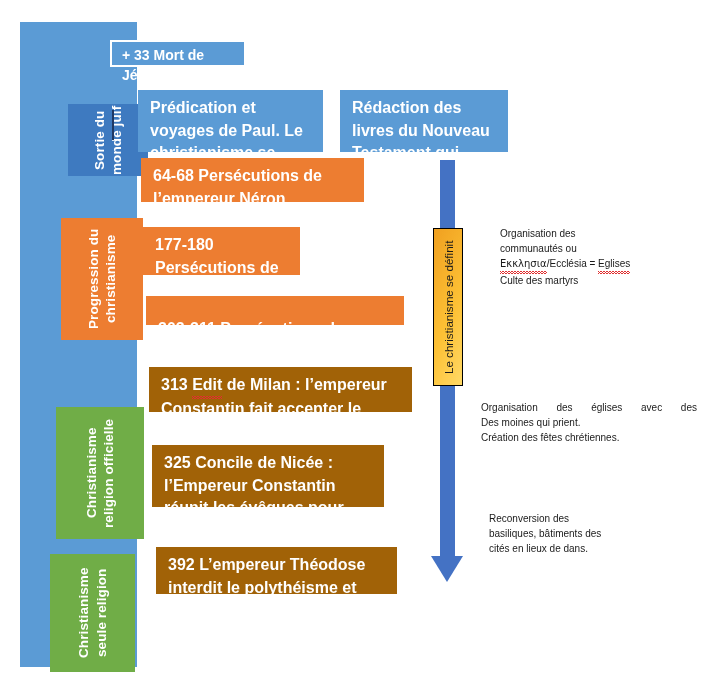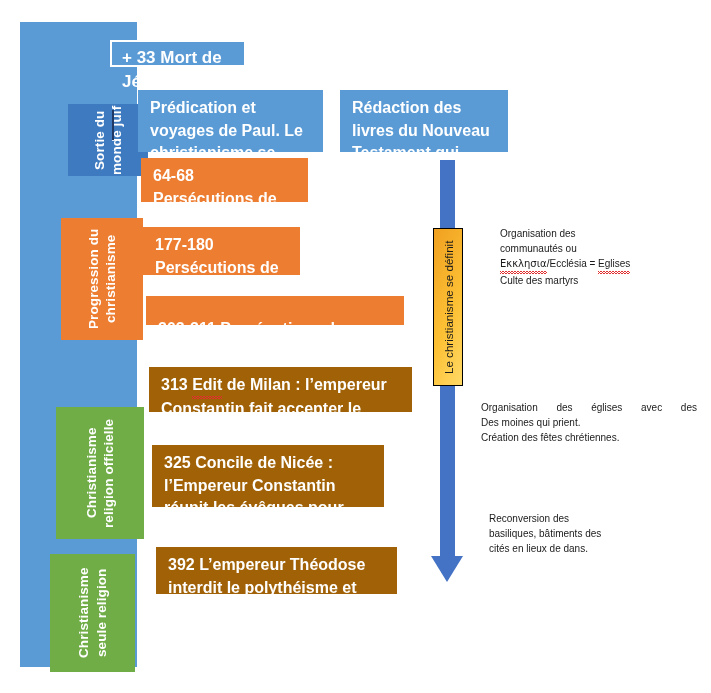--- a/index.html
+++ b/index.html
@@ -75,24 +75,24 @@
     font-weight: bold;
     font-size: 16px;
     line-height: 1.42;
     padding: 7px 10px 7px 12px;
   }
   .blue   { background: #5B9BD5; }
   .orange { background: #ED7D31; }
   .green  { background: #a16207; }
 
   .b-jesus { left: 110px; top: 40px;  width: 136px; height: 27px;
-             border: 2px solid #ffffff; padding: 4px 10px; font-size: 17px; }
+             border: 2px solid #ffffff; padding: 4px 10px; font-size: 14px; }
   .b-paul  { left: 138px; top: 90px;  width: 185px; height: 62px; }
   .b-nt    { left: 340px; top: 90px;  width: 168px; height: 62px; }
-  .b-neron { left: 141px; top: 158px; width: 167px; height: 44px; }
+  .b-neron { left: 141px; top: 158px; width: 223px; height: 44px; }
   .b-marc  { left: 143px; top: 227px; width: 157px; height: 48px; }
   .b-diocl { left: 146px; top: 296px; width: 258px; height: 29px;
              padding-top: 22px; }
   .b-milan { left: 149px; top: 367px; width: 263px; height: 45px; }
   .b-nicee { left: 152px; top: 445px; width: 232px; height: 62px; }
   .b-theod { left: 156px; top: 547px; width: 241px; height: 47px; }
 
   
   .squig {
     position: relative;

